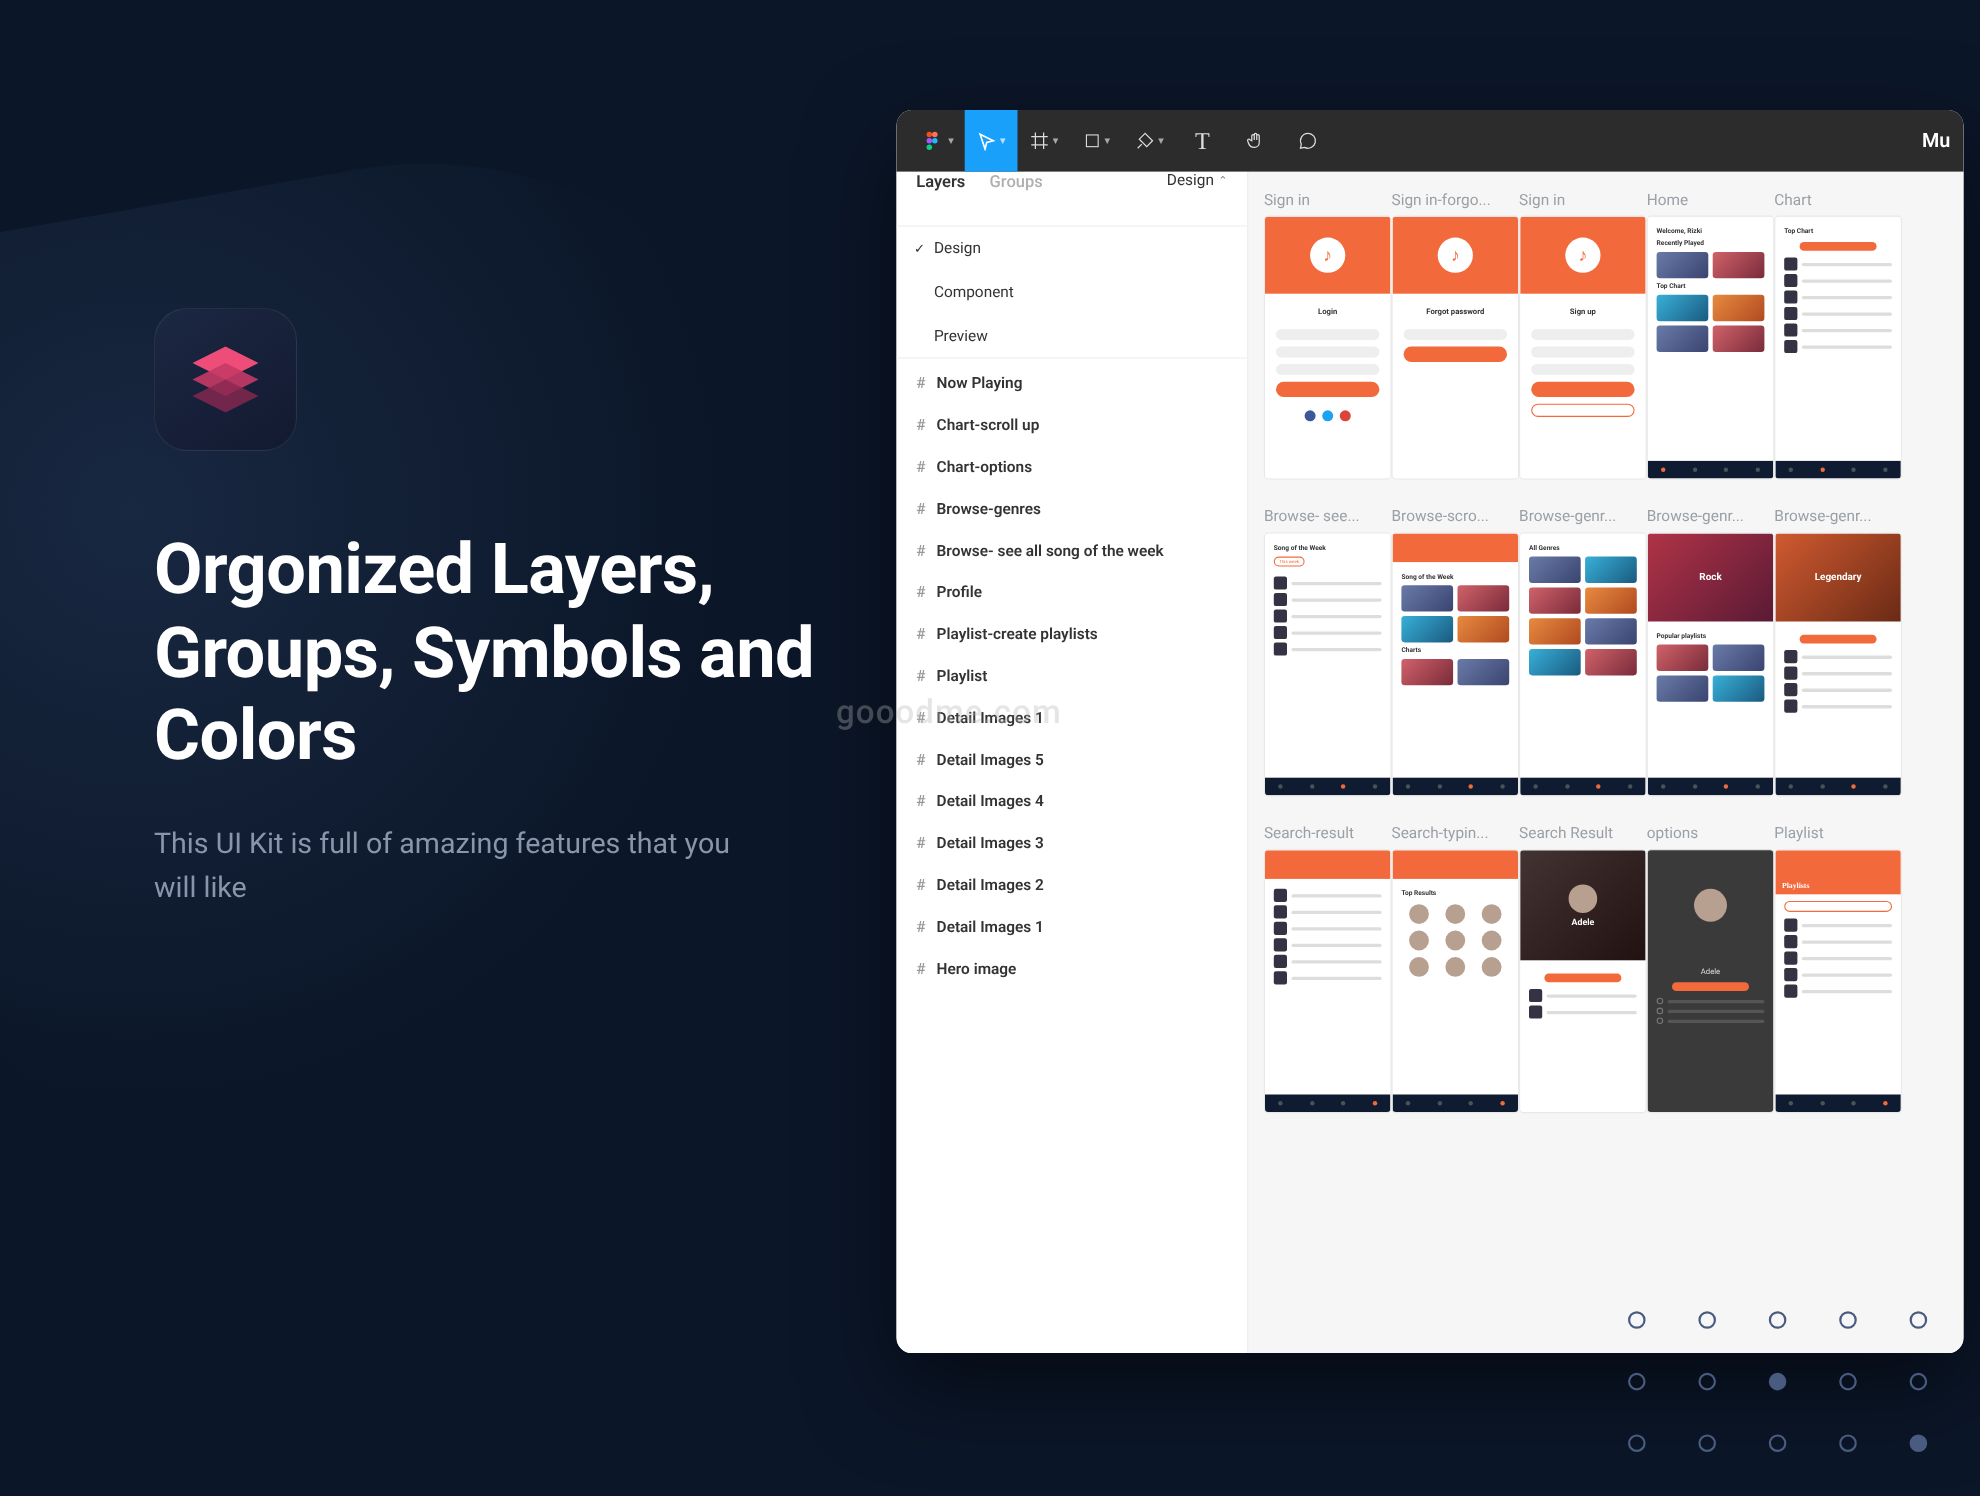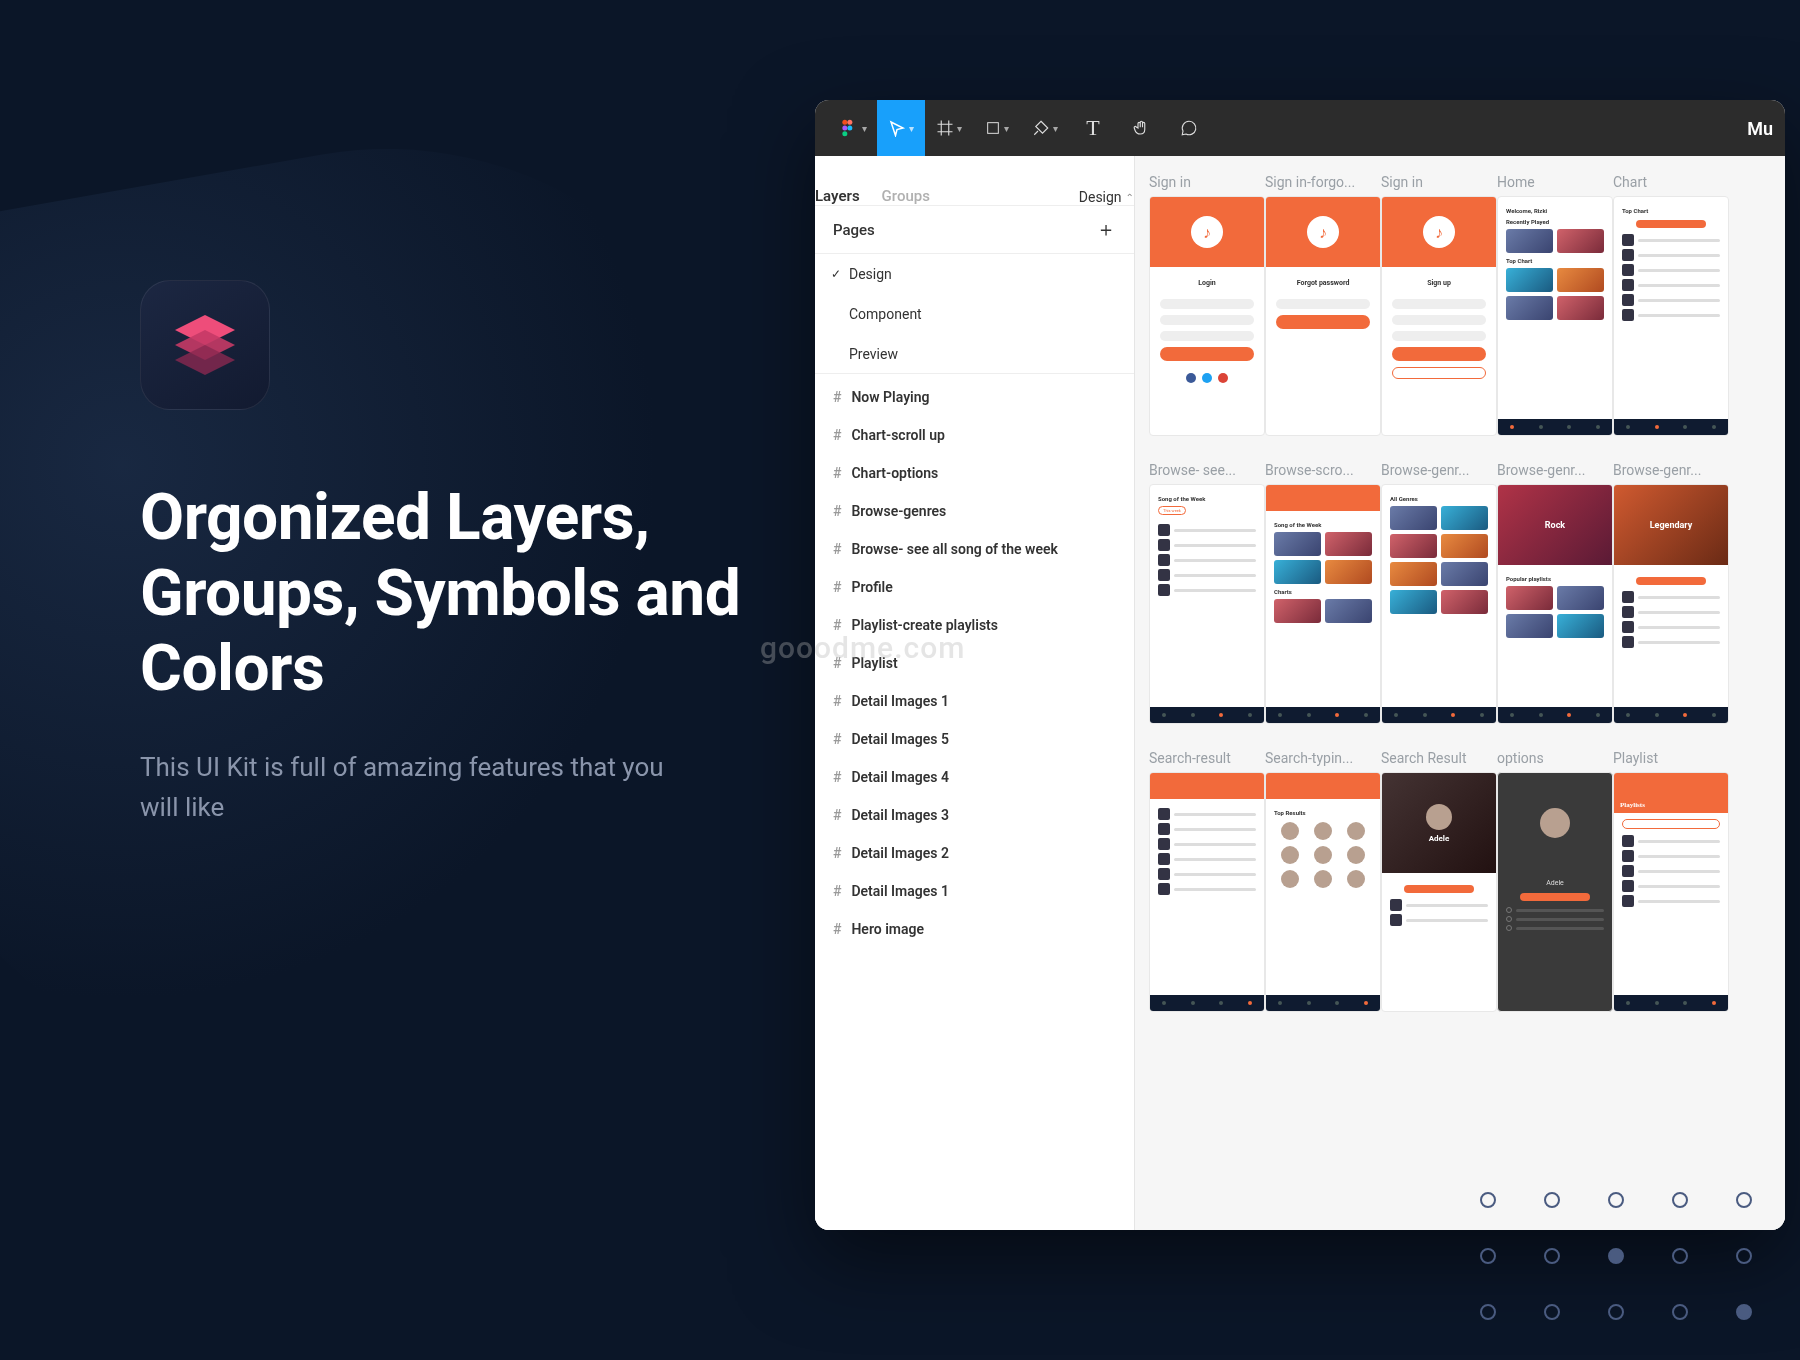--- a/index.html
+++ b/index.html
@@ -107,23 +107,23 @@
     width: 320px;
     background: #fff;
     border-right: 1px solid #e5e5e5;
     display:flex;
     flex-direction:column;
     font-size: 15px;
     color:#333;
   }
   .panel-tabs {
     display:flex;
-    align-items:flex-end;
+    align-items:flex-start;
     height: 50px;
-    padding: 0 0;
+    padding: 0 18px;
     border-bottom: 1px solid #eee;
   }
   .panel-tabs .tab { margin-right: 22px; color:#b0b0b0; font-size:15px; font-weight:500;}
   .panel-tabs .tab.active { color:#333; font-weight:600;}
   .panel-tabs .right { margin-left:auto; color:#333; font-size:14px; display:flex; align-items:center; gap:4px;}
   .panel-tabs .right .chev2 { font-size:10px; color:#888;}
 
   .pages-header {
     display:flex; align-items:center; justify-content:space-between;
     height: 48px; padding: 0 18px; font-weight:500; border-bottom:1px solid #eee;
@@ -317,24 +317,20 @@
 
     <div class="panel">
       <div class="panel-tabs">
         <div class="tab active">Layers</div>
         <div class="tab">Groups</div>
         <div class="right">
           <span>Design</span>
           <span class="chev2">⌃</span>
         </div>
       </div>
-      <div class="pages-header">
-        <span>Pages</span>
-        <span class="plus">＋</span>
-      </div>
       <div class="page-item checked">Design</div>
       <div class="page-item">Component</div>
       <div class="page-item" style="border-bottom:1px solid #eee;">Preview</div>
 
       <div class="frames" id="frames-list">
           <div class="frame-item">
             <span class="hash">#</span>
             <span class="txt">Now Playing</span>
           </div>
           <div class="frame-item">

